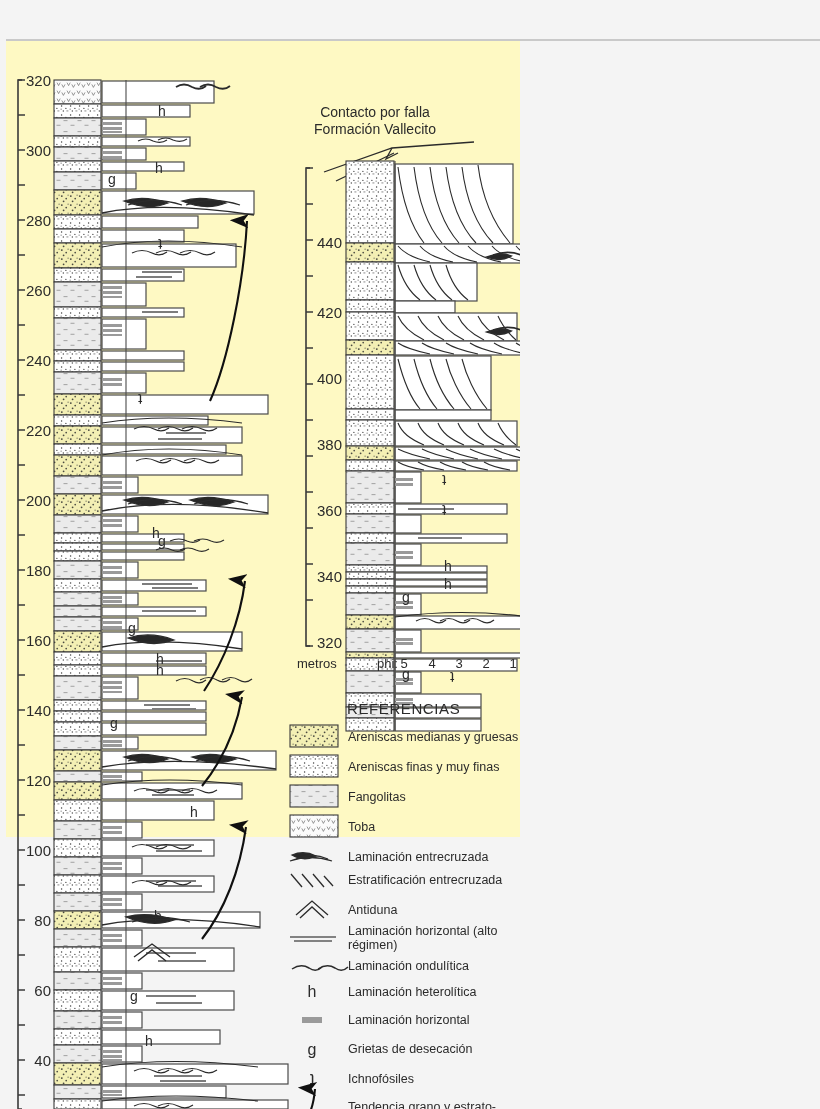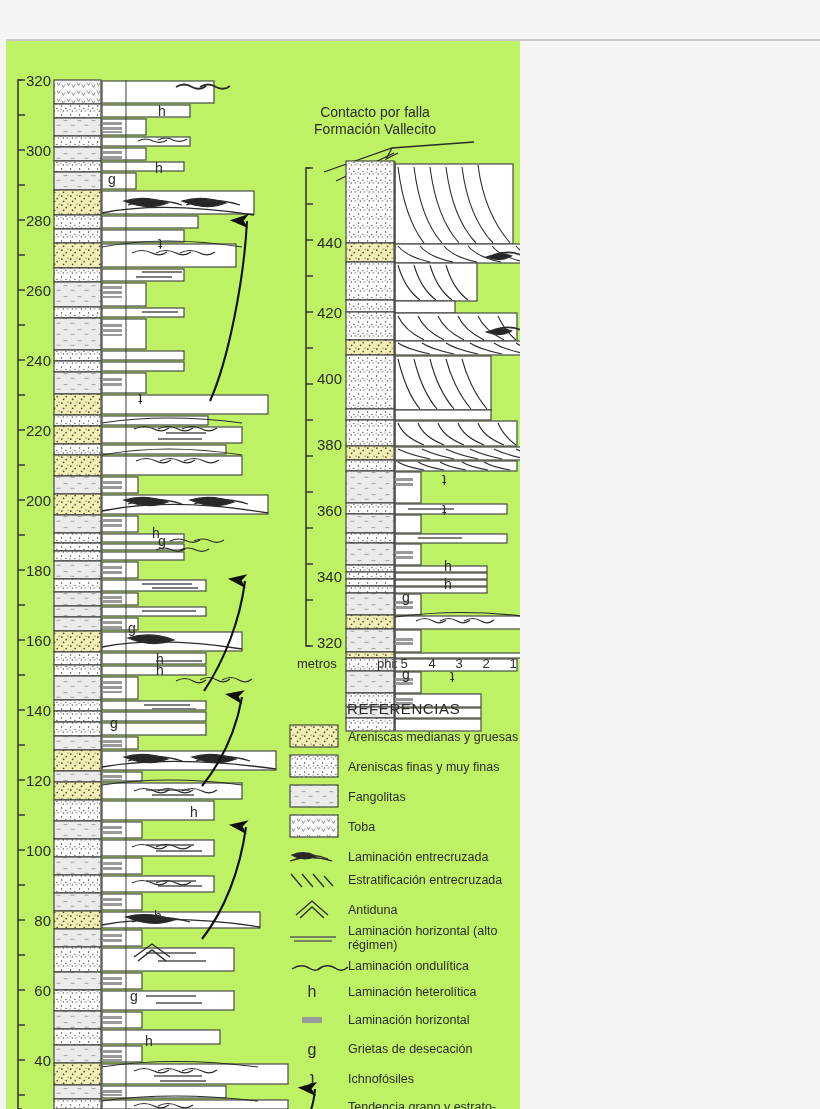--- a/index.html
+++ b/index.html
@@ -7,21 +7,21 @@
     width:820px;height:1109px;
     background:#f4f4f4;
     font-family:"Liberation Sans","DejaVu Sans",sans-serif;
     overflow:hidden;
     position:relative;
   }
   
   #top-strip{position:absolute;left:0;top:0;width:820px;height:40px;background:#f4f4f4;}
   #divider{position:absolute;left:6px;top:39px;width:814px;height:2px;background:#c9c9c9;}
   
-  #panel{position:absolute;left:6px;top:41px;width:514px;height:1068px;background:#bef264;}
+  #panel{position:absolute;left:6px;top:41px;width:514px;height:796px;background:#fef9c3;}
   #figure{position:absolute;left:0;top:0;width:514px;height:1068px;}
   svg{display:block;}
   text{font-family:"Liberation Sans","DejaVu Sans",sans-serif;fill:#2b2b2b;}
 </style>
 </head>
 <body>
 
 <div id="top-strip"></div>
 <div id="divider"></div>
 

